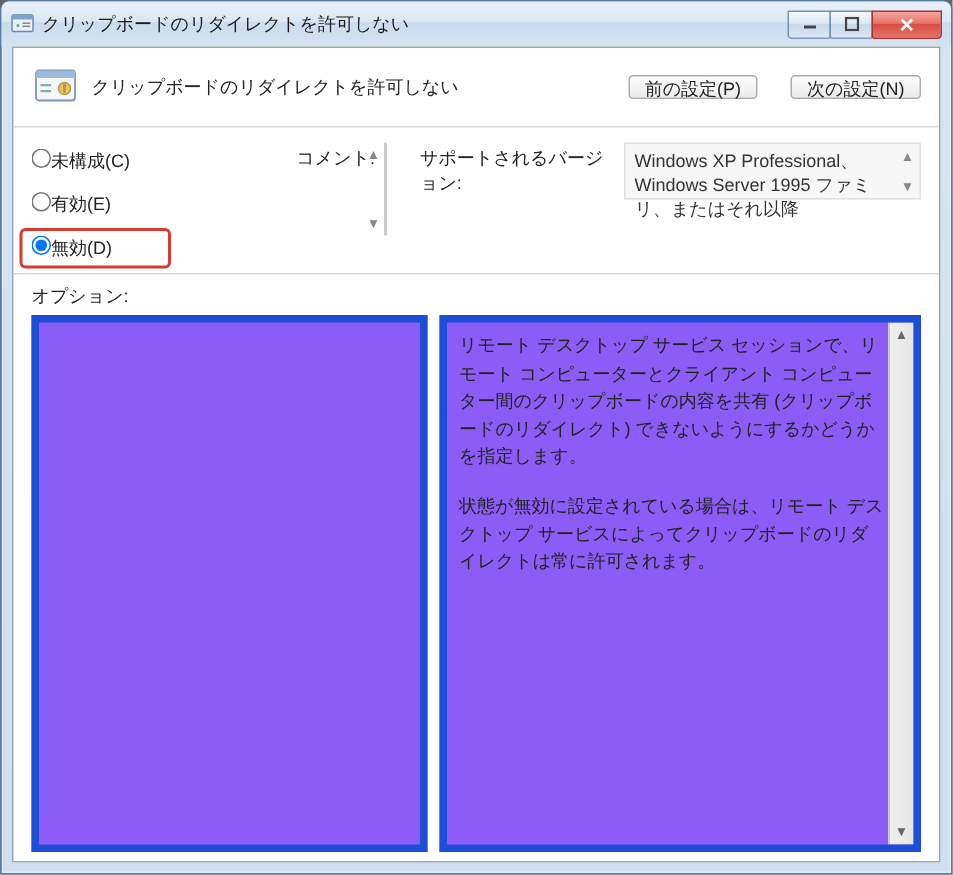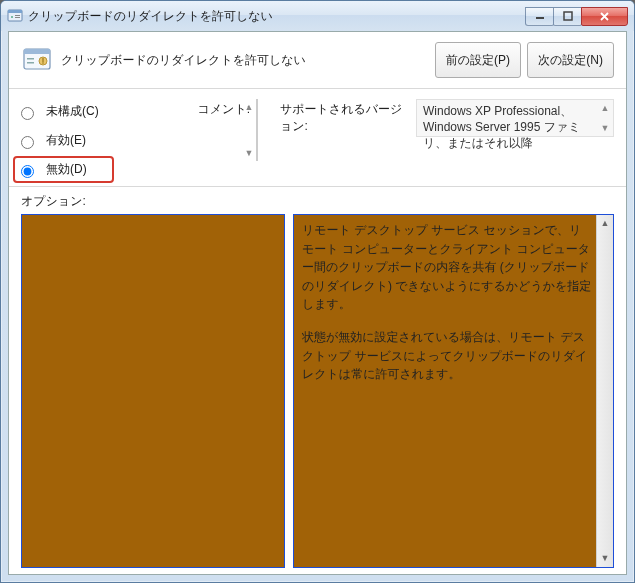--- a/index.html
+++ b/index.html
@@ -10,39 +10,39 @@
 .title-text{flex:1;color:#1a1a1a;font-size:12px}
 .win-controls{display:flex;gap:0}
 .win-btn{width:29px;height:19px;border:1px solid rgba(60,90,130,.6);background:linear-gradient(to bottom,#f4f8fc,#dce8f5 45%,#c8d9ec 46%,#d9e6f3);border-radius:0 0 2px 2px;display:flex;align-items:center;justify-content:center;margin-left:-1px;font-size:9px;color:#444;cursor:default}
 .win-btn:first-child{border-bottom-left-radius:3px}
 .win-btn.close{width:47px;background:linear-gradient(to bottom,#f3a7a0,#e67168 45%,#d84b40 46%,#e2756c);border-color:#a33;color:#fff;border-bottom-right-radius:3px}
 .win-btn svg{display:block}
 .client{flex:1;margin:0 7px 7px 7px;background:#fff;border:1px solid #9aa;display:flex;flex-direction:column}
 .header-row{display:flex;align-items:center;padding:10px 12px;border-bottom:1px solid #d9d9d9}
 .header-icon{width:32px;height:32px;margin-right:8px}
 .header-title{flex:1;font-size:12px;color:#222}
-.nav-btn{height:36px;padding:0 10px;margin-left:6px;border:1px solid #acacac;background:linear-gradient(to bottom,#fdfdfd,#ebebeb);border-radius:3px;font-size:12px;font-family:inherit;color:#222;cursor:default}
+.nav-btn{height:16px;padding:0 10px;margin-left:22px;border:1px solid #acacac;background:linear-gradient(to bottom,#fdfdfd,#ebebeb);border-radius:3px;font-size:12px;font-family:inherit;color:#222;cursor:default}
 .config{padding:10px 12px 8px 12px;border-bottom:1px solid #d9d9d9;display:flex;gap:14px}
 .radio-col{width:85px;display:flex;flex-direction:column;gap:12px;padding-top:4px}
-.radio-item{display:flex;align-items:flex-end;gap:12px;font-size:12px;color:#222;white-space:nowrap}
+.radio-item{display:flex;align-items:flex-start;gap:0;font-size:12px;color:#222;white-space:nowrap}
 .radio-item input{margin:0}
 .radio-item.selected-highlight{border:2px solid #d63b2f;border-radius:4px;padding:3px 6px;margin:-5px -8px}
 .right-col{flex:1;display:flex;flex-direction:row;gap:22px}
 .comment-row{display:flex;gap:6px}
 .comment-label{width:130px;text-align:right;padding-top:2px;color:#222}
 .comment-box{flex:1;height:62px;border:1px solid #ccc;background:#fff;position:relative}
 .scroll-hint{position:absolute;right:2px;width:12px;font-size:9px;color:#888;text-align:center}
 .support-row{display:flex;gap:6px}
 .support-label{width:130px;padding-top:2px;color:#222}
 .support-box{flex:1;height:38px;border:1px solid #e0e0e0;background:#f7f7f7;padding:3px 16px 3px 6px;color:#333;line-height:1.35;position:relative}
 .mid-labels{display:flex;padding:6px 12px 4px 12px;gap:0}
 .mid-labels .opt-lbl{width:272px;color:#222}
 .mid-labels .help-lbl{flex:1;color:#222}
 .panes{flex:1;display:flex;padding:0 12px 6px 12px;gap:8px;min-height:0}
-.pane{border:1px solid #1d4ed8;background:#a16207;overflow:hidden;position:relative}
+.pane{border:5px solid #1d4ed8;background:#8b5cf6;overflow:hidden;position:relative}
 .pane.options{width:264px}
 .pane.help{flex:1;padding:6px 20px 6px 8px;line-height:1.55;color:#222;overflow-y:hidden}
 .pane.help p{margin-bottom:14px}
 .pane .vscroll{position:absolute;right:0;top:0;bottom:0;width:17px;background:linear-gradient(to right,#f0f0f0,#e4e4e4);border-left:1px solid #d0d0d0}
 .vscroll .arrow{height:17px;display:flex;align-items:center;justify-content:center;color:#666;font-size:9px}
 </style>
 </head>
 <body>
 
 <div class="window">

